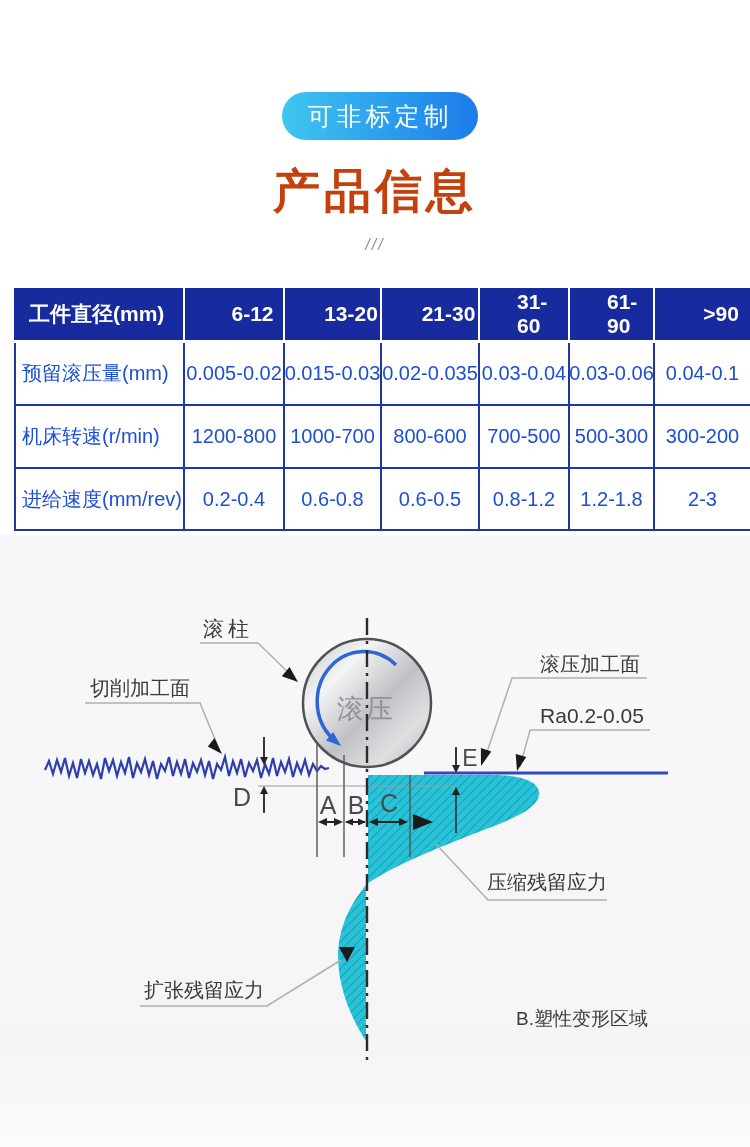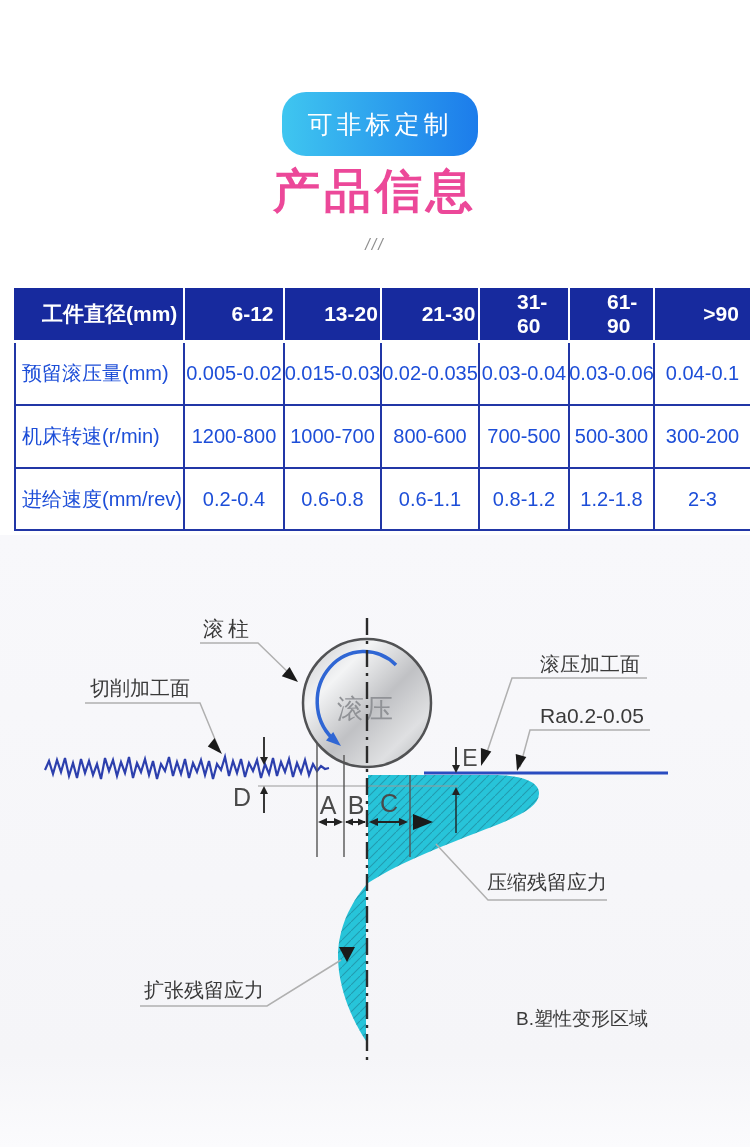--- a/index.html
+++ b/index.html
@@ -1,33 +1,33 @@
 <!DOCTYPE html>
 <html><head>
 <meta charset="utf-8">
 <style>
   html,body{margin:0;padding:0;background:#fff;}
   .page{position:relative;width:750px;height:1147px;background:#fff;overflow:hidden;
         font-family:"Liberation Sans",sans-serif;}
   
-  .badge{position:absolute;left:282px;top:92px;width:196px;height:64px;border-radius:24px;
+  .badge{position:absolute;left:282px;top:92px;width:196px;height:48px;border-radius:24px;
          background:linear-gradient(90deg,#3fc6f0,#1c7ceb);display:flex;align-items:center;
          justify-content:center;color:#fff;font-size:25px;letter-spacing:4px;font-weight:500;}
   .page-title{position:absolute;left:0;top:160px;width:750px;text-align:center;
-              font-size:47px;font-weight:900;color:#ec4899;letter-spacing:4px;}
+              font-size:47px;font-weight:900;color:#c2410c;letter-spacing:4px;}
   .slashes{position:absolute;left:0;top:236px;width:750px;text-align:center;
            font-size:16px;font-style:italic;color:#8f8f8f;letter-spacing:2px;}
   
   .product-table{position:absolute;left:14px;top:288px;width:736px;
                  display:grid;grid-template-columns:171px 100px 97px 98px 90px 85px 95px;
                  grid-template-rows:55px 63px 63px 62px;}
   .th{background:#172a9e;color:#fff;font-size:21px;font-weight:bold;
       display:flex;align-items:center;justify-content:center;
       border-right:2px solid #fff;border-bottom:3px solid #fff;box-sizing:border-box;padding-left:37px;}
-  .th.first{justify-content:flex-start;padding-left:28px;}
+  .th.first{justify-content:flex-start;padding-left:15px;}
   .th.last{border-right:none;}
   .td{background:#fff;color:#1d4ed8;font-size:20px;display:flex;align-items:center;
       justify-content:center;border-right:2.5px solid #2136a6;border-bottom:2.5px solid #2136a6;
       box-sizing:border-box;white-space:nowrap;}
   .td.label{justify-content:flex-start;padding-left:6px;border-left:2.5px solid #2136a6;
             font-size:20px;}
   .td.last{border-right:none;}
   
   .diagram-panel{position:absolute;left:0;top:535px;width:750px;height:612px;
                  background:linear-gradient(180deg,#f8f8fb 0%,#f5f5f8 85%,#fbfbfd 100%);}
@@ -69,21 +69,21 @@
     <div class="td">1200-800</div>
     <div class="td">1000-700</div>
     <div class="td">800-600</div>
     <div class="td">700-500</div>
     <div class="td">500-300</div>
     <div class="td last">300-200</div>
 
     <div class="td label">进给速度(mm/rev)</div>
     <div class="td">0.2-0.4</div>
     <div class="td">0.6-0.8</div>
-    <div class="td">0.6-1.1</div>
+    <div class="td">0.6-0.5</div>
     <div class="td">0.8-1.2</div>
     <div class="td">1.2-1.8</div>
     <div class="td last">2-3</div>
   </div>
 
   <div class="diagram-panel">
     <svg width="750" height="612" viewBox="0 0 750 612">
       <defs>
         <linearGradient id="rollerGrad" x1="0" y1="0" x2="1" y2="1">
           <stop offset="0" stop-color="#c7c8cb"></stop>

